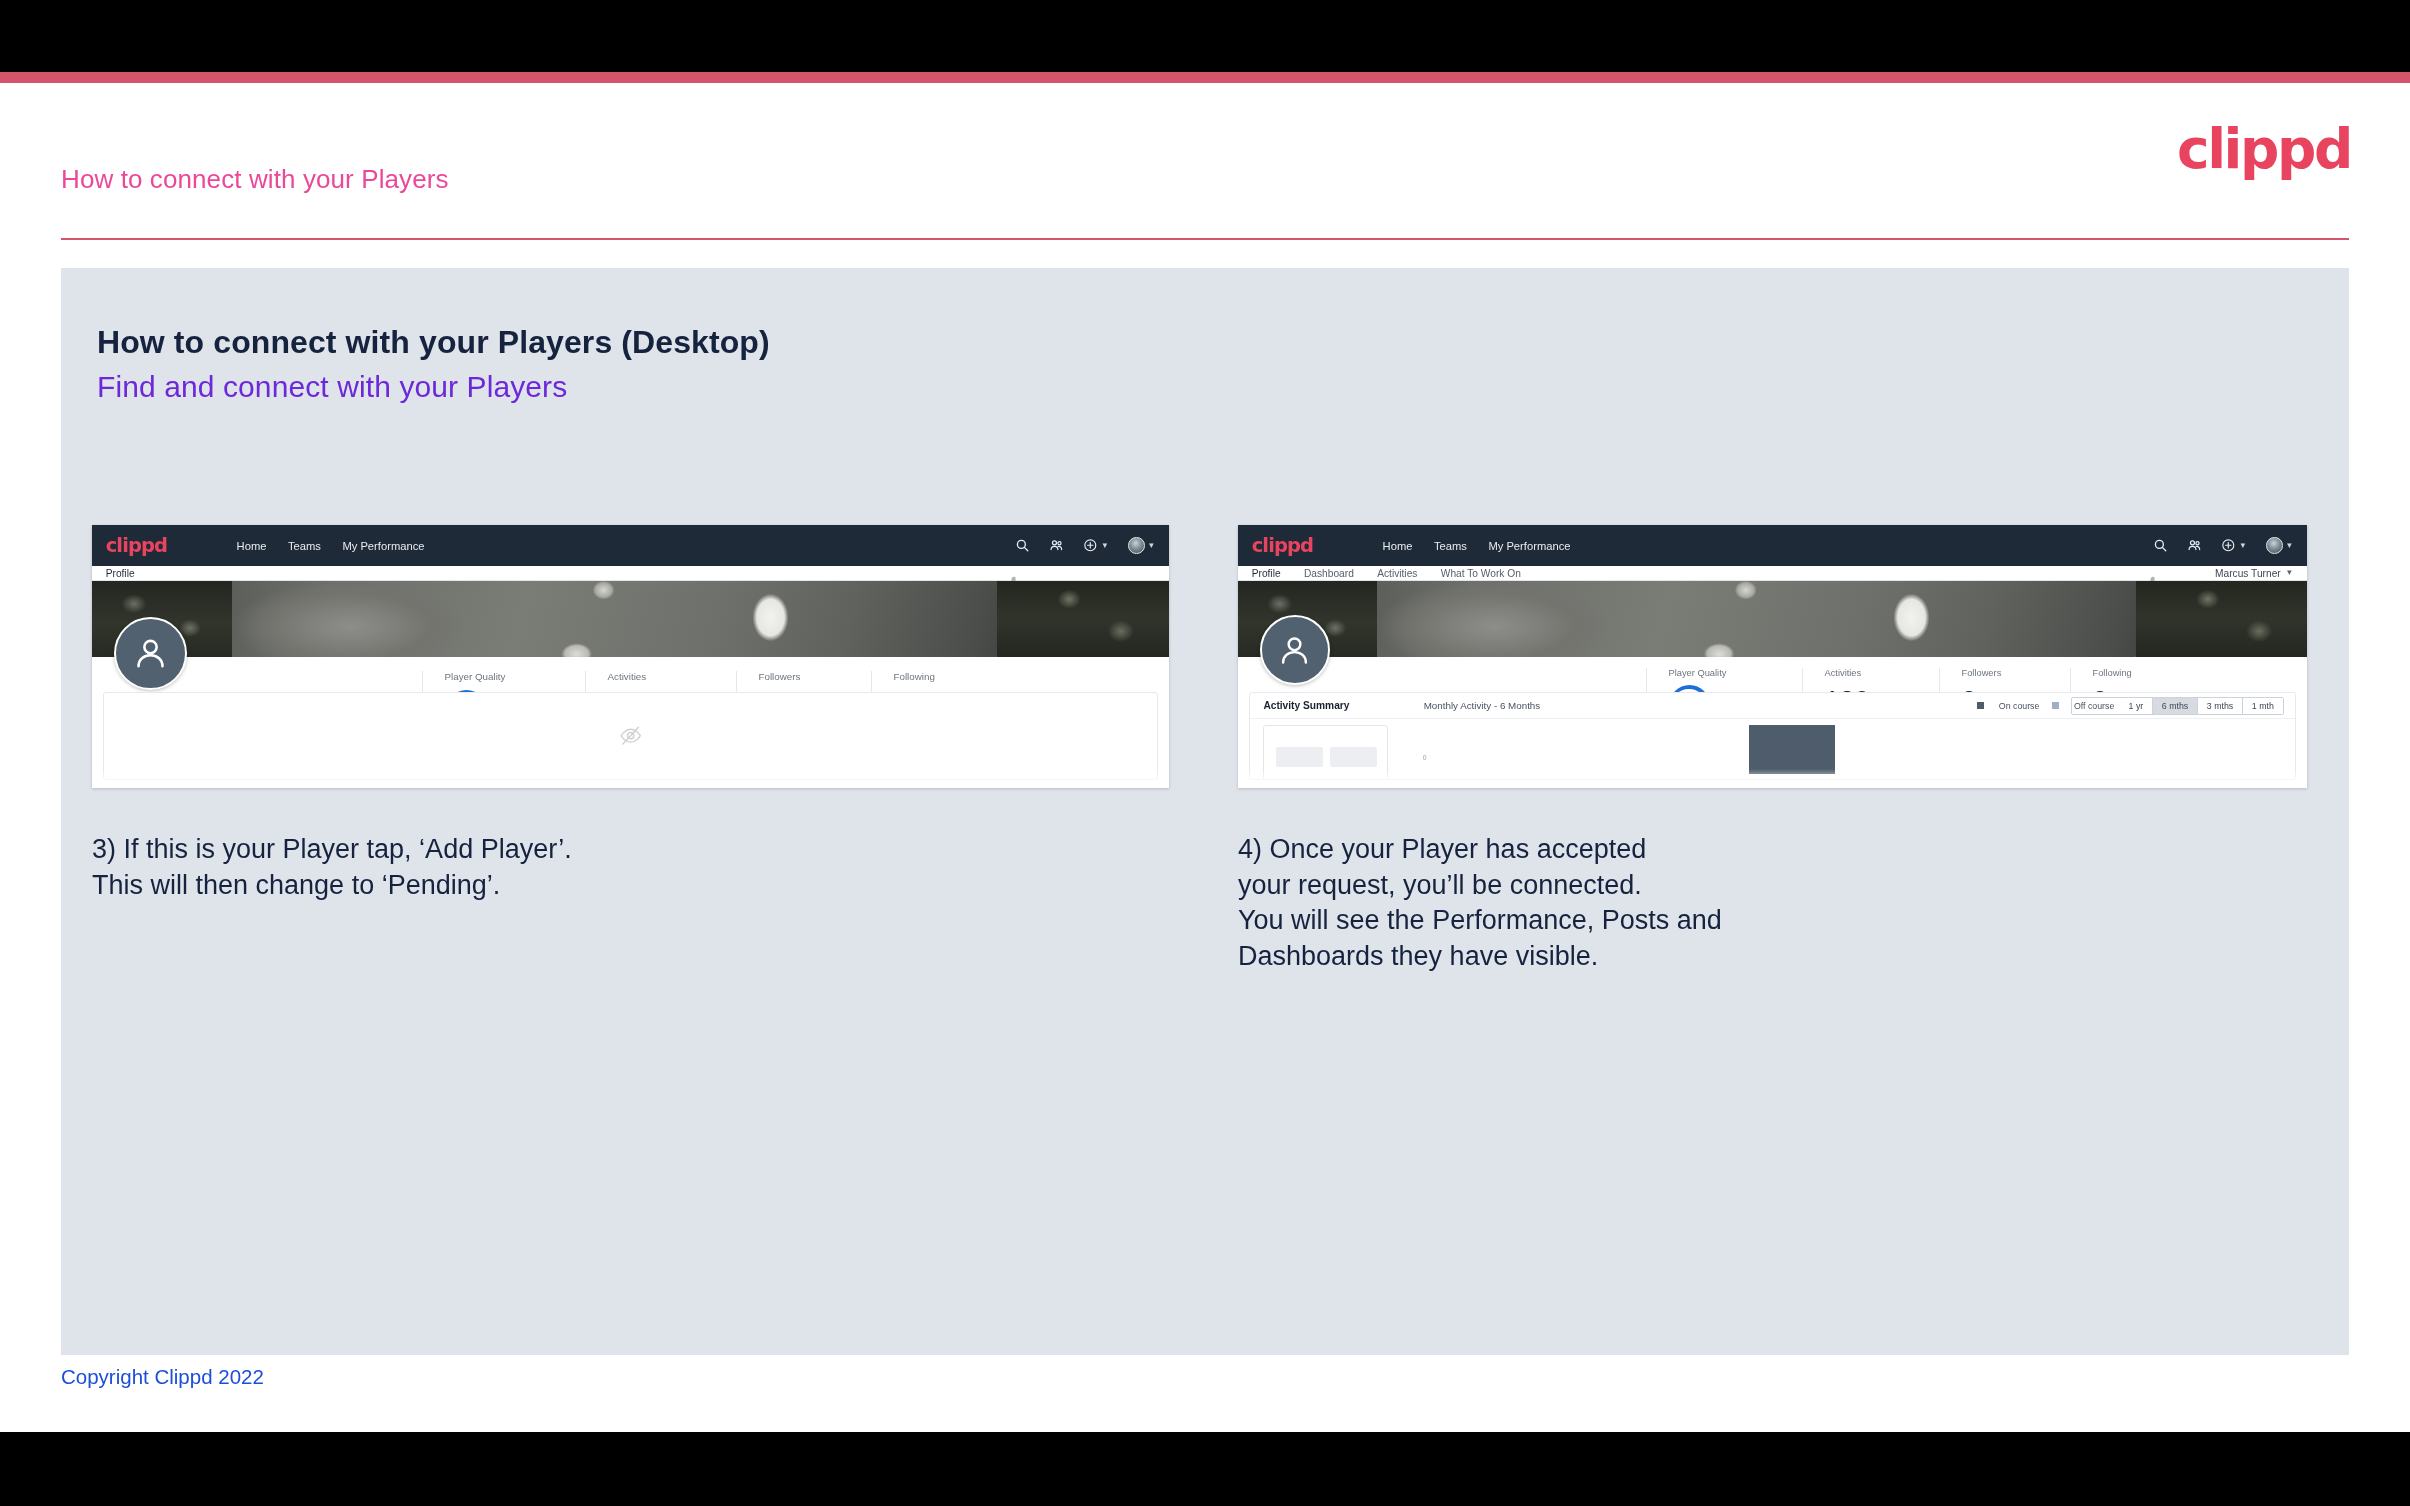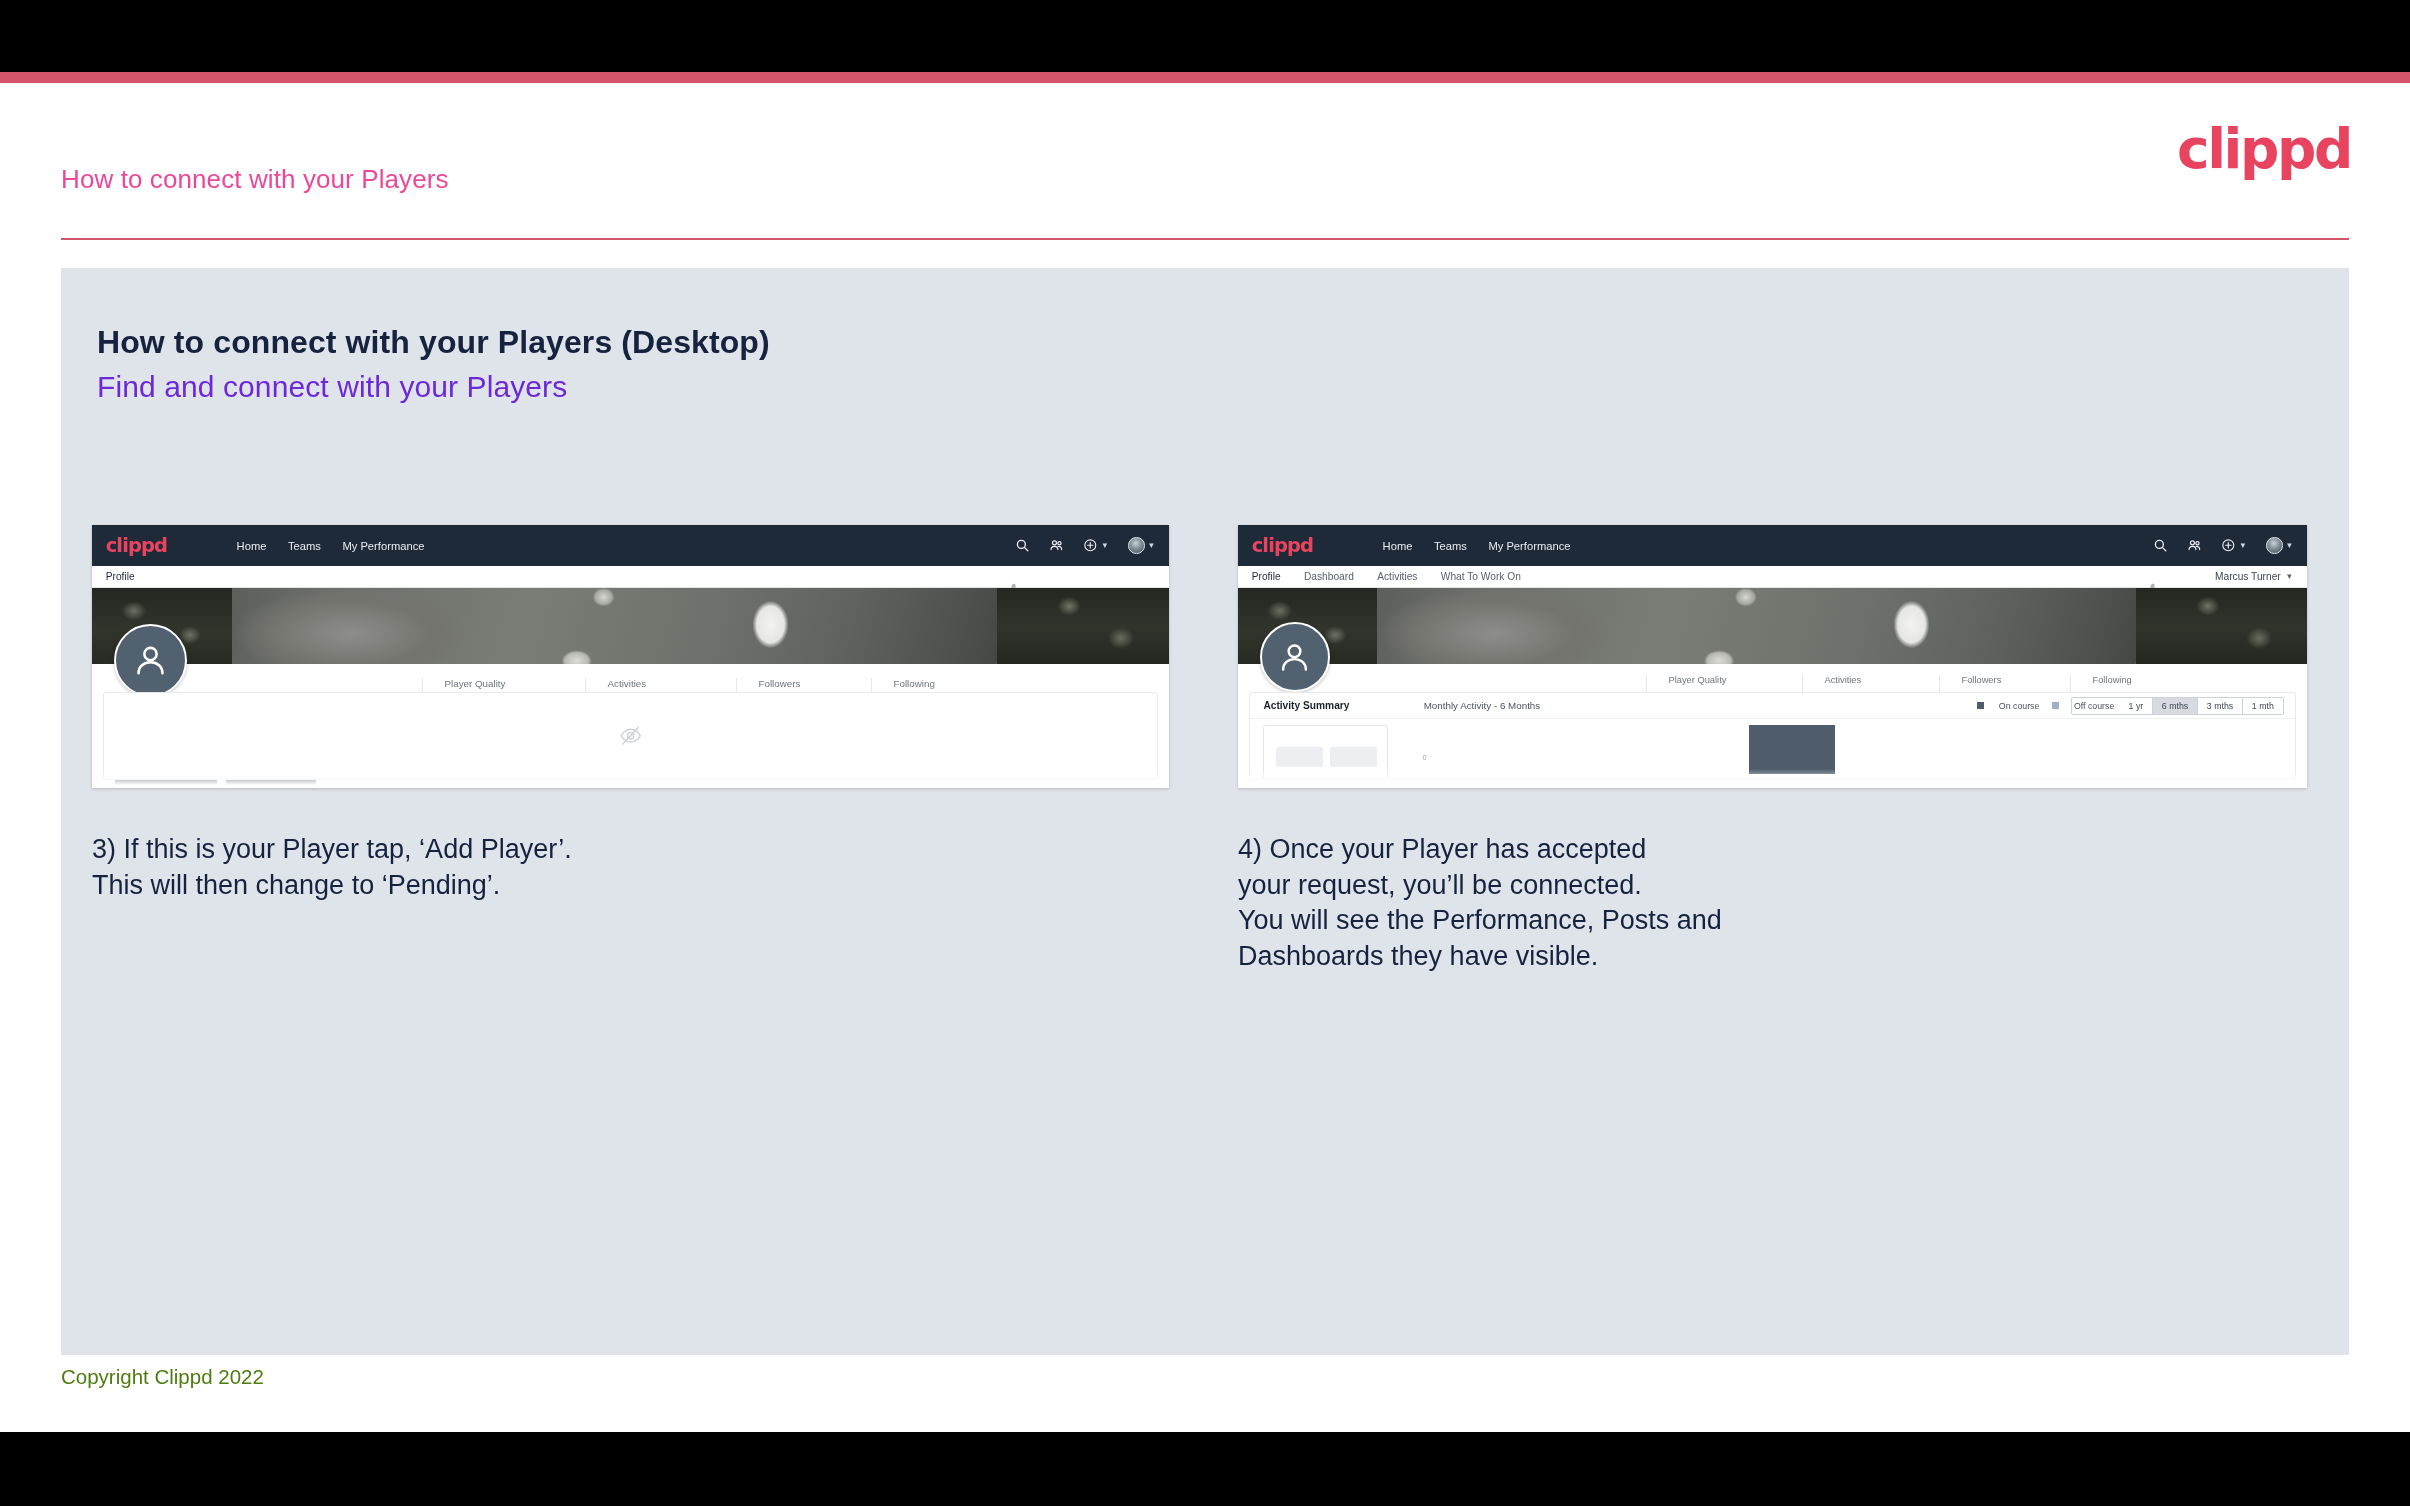--- a/index.html
+++ b/index.html
@@ -75,21 +75,21 @@
   .ic-group { display:flex; align-items:center; gap:2.9px; }
   .caret { font-size:7.8px; color:#cfd5de; line-height:1; }
   .avatar-nav {
     width:16.6px; height:16.6px; border-radius:50%;
     background:radial-gradient(circle at 45% 35%, #c9d2d8 0%, #7f8d96 45%, #3f4b54 100%);
     border:1px solid #e3e7ec;
   }
 
   
   .tabbar {
-    position:relative; height:22px; background:#fff;
+    position:relative; height:15px; background:#fff;
     border-bottom:1px solid #e2e5ea;
     display:flex; align-items:center; padding:0 13.7px;
   }
   .tab { font-size:10.2px; color:#55606e; margin-right:23.4px; position:relative; height:27px;
          display:flex; align-items:center; white-space:nowrap; }
   .tab.active { color:#1f2a38; }
   .tab.active::after {
     content:""; position:absolute; left:0; right:0; bottom:0; height:2.4px; background:#e8445f;
   }
   .tabbar-right { margin-left:auto; display:flex; align-items:center; gap:4.9px; }
@@ -201,21 +201,21 @@
 
   
   .caption {
     position:absolute; font-size:27px; line-height:1.32; color:#16233f;
   }
   .cap-left  { left:31px;   top:564px; }
   .cap-right { left:1177px; top:564px; }
 
   .copyright {
     position:absolute; left:61px; top:1365px;
-    font-size:20.5px; color:#4d7c0f;
+    font-size:20.5px; color:#1d4ed8;
   }
 </style>
 </head>
 <body>
 
 <div class="page">
 
   <div class="band-top"></div>
   <div class="band-accent"></div>
 

